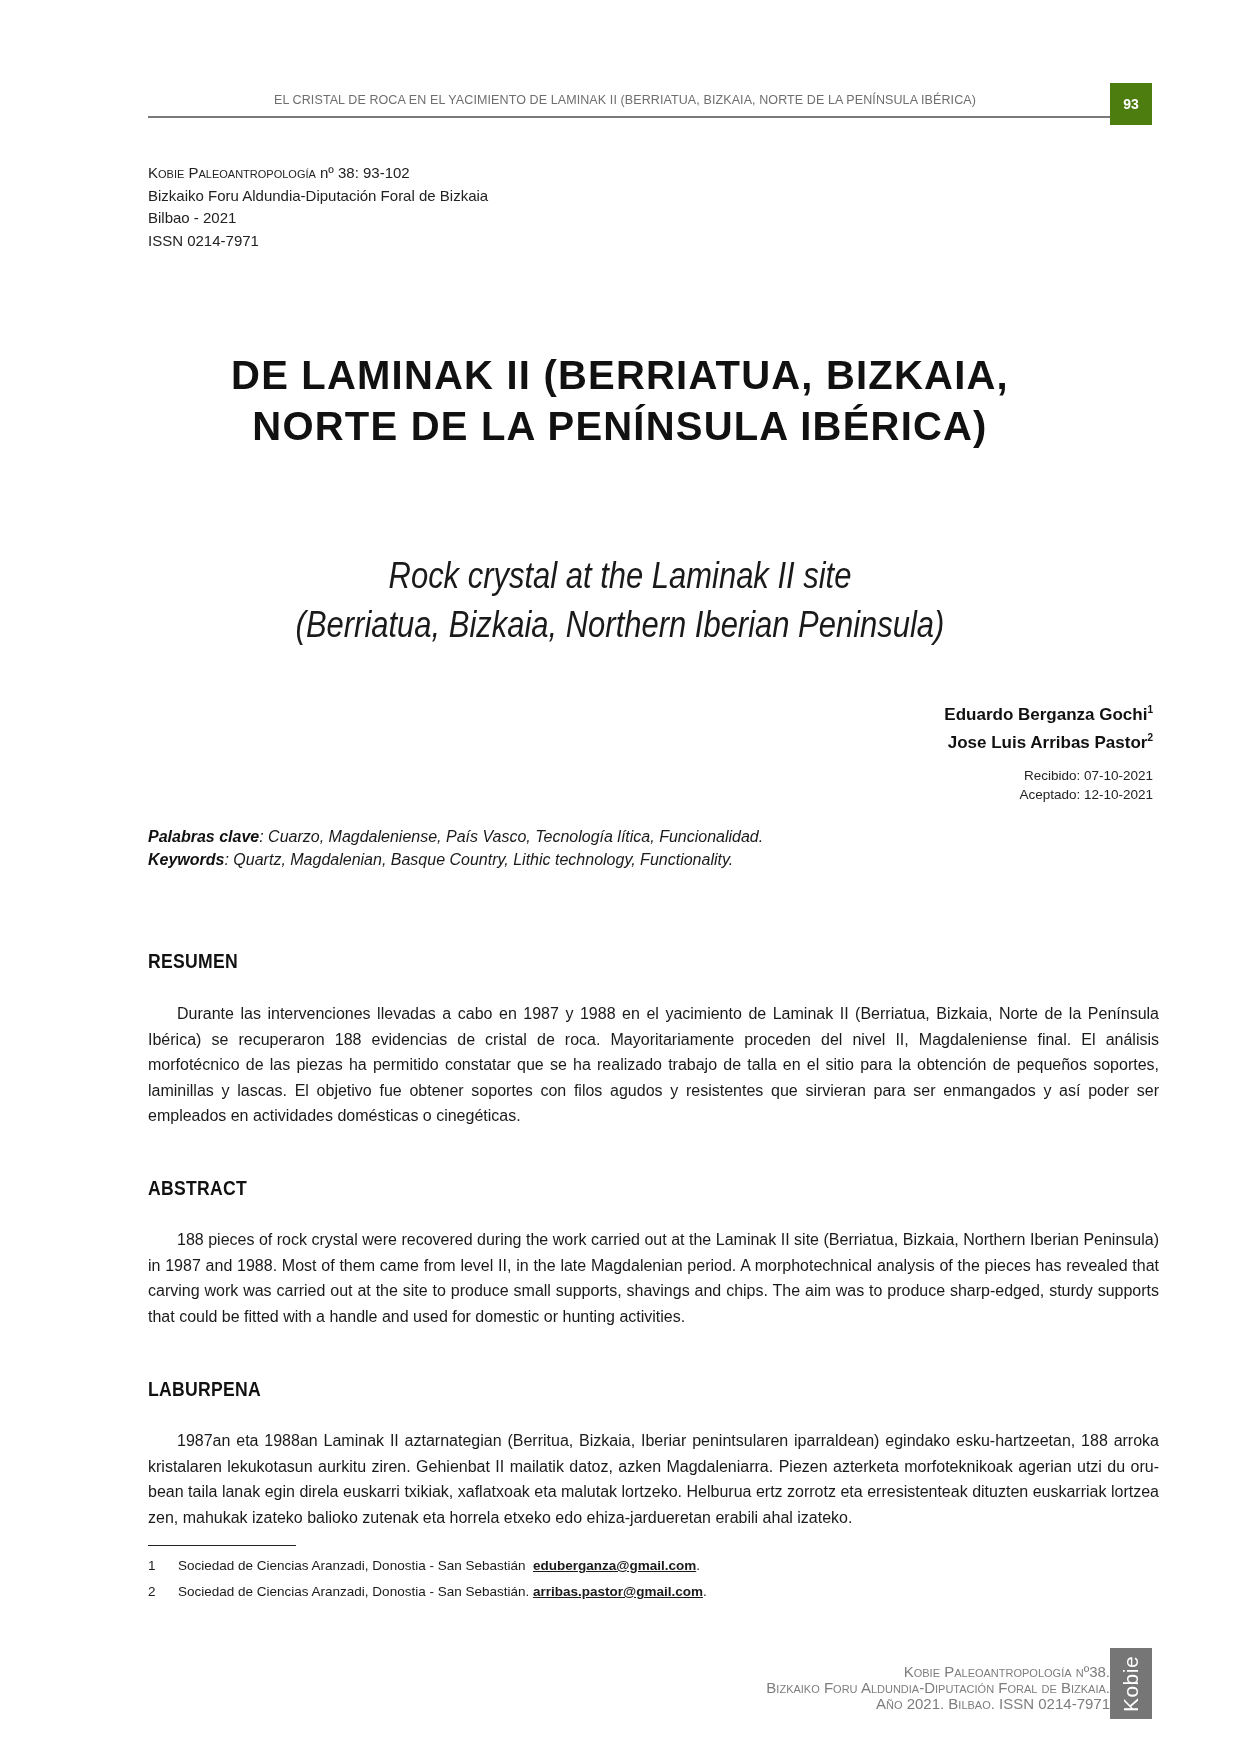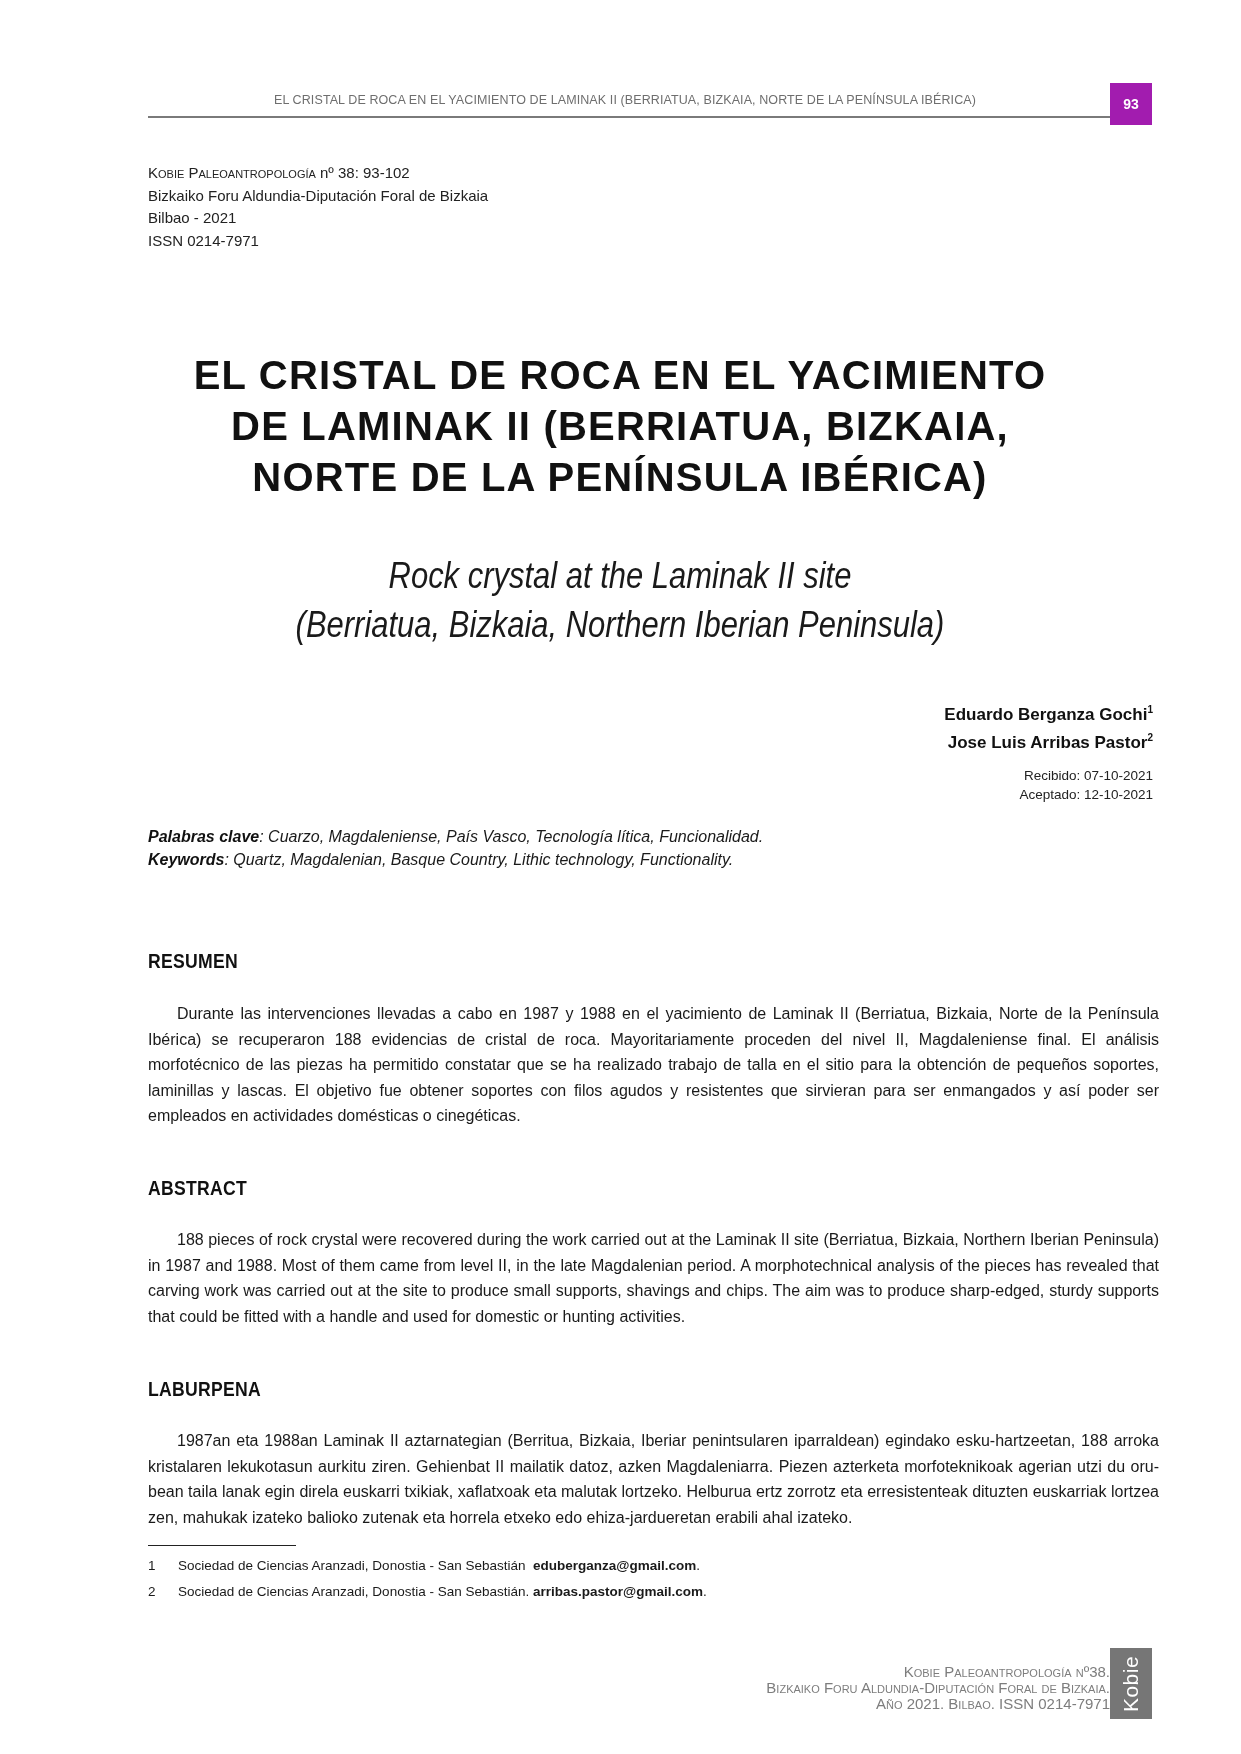--- a/index.html
+++ b/index.html
@@ -4,21 +4,21 @@
   <style>
     html, body { margin: 0; padding: 0; background: #ffffff; }
     body { width: 1241px; height: 1754px; position: relative; overflow: hidden;
            font-family: "Liberation Sans", "DejaVu Sans", sans-serif; color: #1a1a1a; }
     .abs { position: absolute; }
 
     
     .run-head { left: 148px; top: 93px; width: 962px; text-align: center;
                 font-size: 12.5px; color: #6e6e6e; letter-spacing: 0.1px; padding-right: 8px; box-sizing: border-box; white-space: nowrap; }
     .head-rule { left: 148px; top: 116px; width: 962px; height: 2px; background: #7a7a7a; }
-    .page-box { left: 1110px; top: 83px; width: 42px; height: 42px; background: #a21caf;
+    .page-box { left: 1110px; top: 83px; width: 42px; height: 42px; background: #4d7c0f;
                 color: #fff; font-weight: bold; font-size: 14px; display: flex; align-items: center; justify-content: center; }
 
     
     .meta { left: 148px; top: 162px; font-size: 15px; line-height: 22.5px; color: #222; }
     .sc { font-variant: small-caps; }
 
     
     .title { left: 150px; top: 350px; width: 940px; text-align: center; font-weight: bold;
              font-size: 40px; line-height: 51px; letter-spacing: 1.2px; color: #111; }
     .subtitle { left: 150px; top: 551px; width: 940px; text-align: center; font-style: italic;
@@ -34,21 +34,21 @@
     .keywords b { color: #111; }
 
     
     .sec-h { left: 148px; font-weight: bold; font-size: 20px; color: #111; letter-spacing: 0.3px; transform: scaleX(0.88); transform-origin: left top; }
     .sec-p { left: 148px; width: 1011px; font-size: 16px; line-height: 25.5px; text-align: justify; text-indent: 29px; color: #1a1a1a; }
 
     
     .fn-rule { left: 148px; top: 1545px; width: 148px; height: 1px; background: #222; }
     .fn { left: 148px; font-size: 13.5px; line-height: 20px; color: #1a1a1a; }
     .fn .num { display: inline-block; width: 30px; }
-    .fn a { color: #1a1a1a; font-weight: bold; }
+    .fn a { color: #1a1a1a; font-weight: bold; text-decoration: underline; }
 
     
     .foot-text { right: 131px; top: 1664px; text-align: right; font-size: 15px; line-height: 16px; color: #7d7d7d; font-variant: small-caps; }
     .kobie-box { left: 1110px; top: 1648px; width: 42px; height: 71px; background: #767676; }
     .kobie-label { position: absolute; left: 50%; top: 50%; transform: translate(-50%, -50%) rotate(-90deg);
                    color: #fff; font-size: 21px; letter-spacing: 0.5px; white-space: nowrap; }
   </style>
 </head>
 <body>
 
@@ -59,21 +59,20 @@
 </div>
 
 <div class="abs meta">
   <div><span class="sc">Kobie Paleoantropología</span><span> nº 38: 93-102</span></div>
   <div>Bizkaiko Foru Aldundia-Diputación Foral de Bizkaia</div>
   <div>Bilbao - 2021</div>
   <div>ISSN 0214-7971</div>
 </div>
 
 <div class="abs title">
-  <div>EL CRISTAL DE ROCA EN EL YACIMIENTO</div>
   <div>DE LAMINAK II (BERRIATUA, BIZKAIA,</div>
   <div>NORTE DE LA PENÍNSULA IBÉRICA)</div>
 </div>
 
 <div class="abs subtitle">
   <div>Rock crystal at the Laminak II site</div>
   <div>(Berriatua, Bizkaia, Northern Iberian Peninsula)</div>
 </div>
 
 <div class="abs authors">

